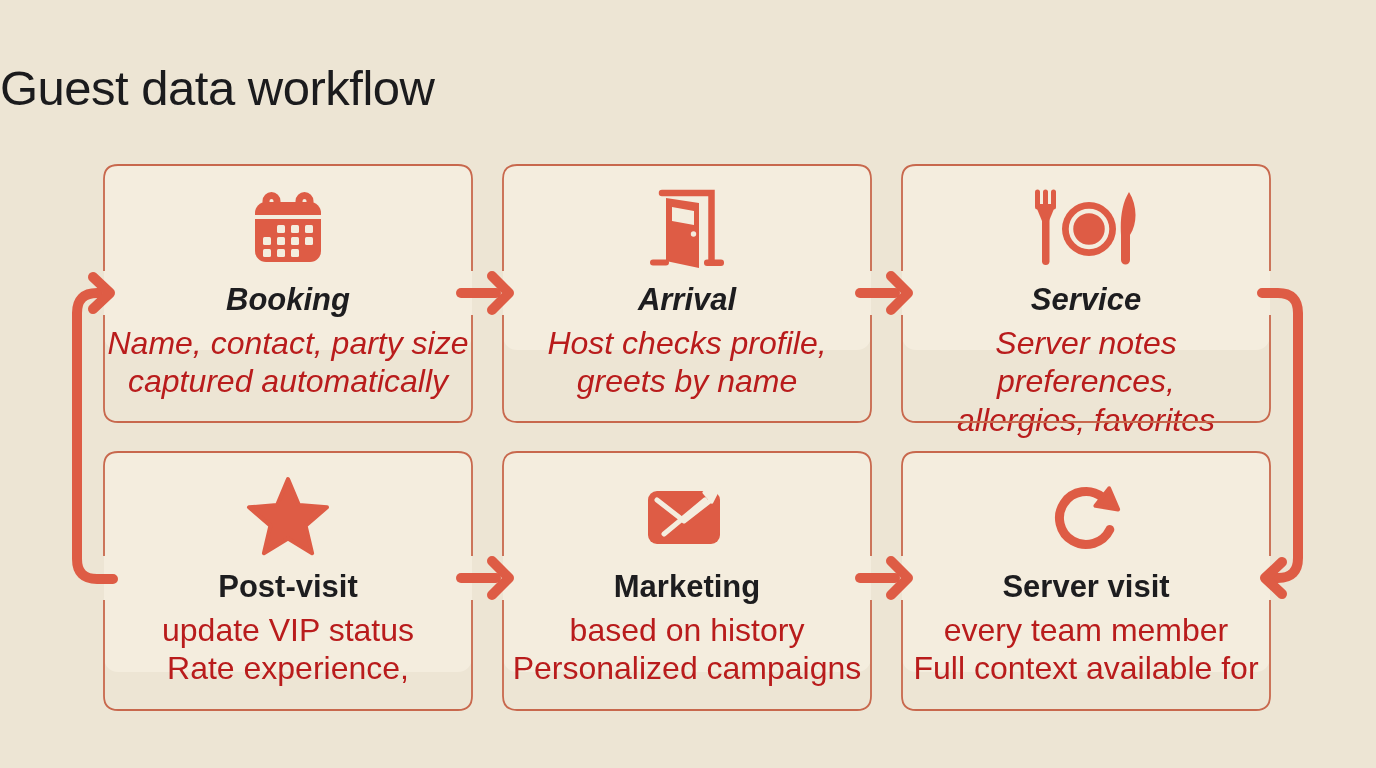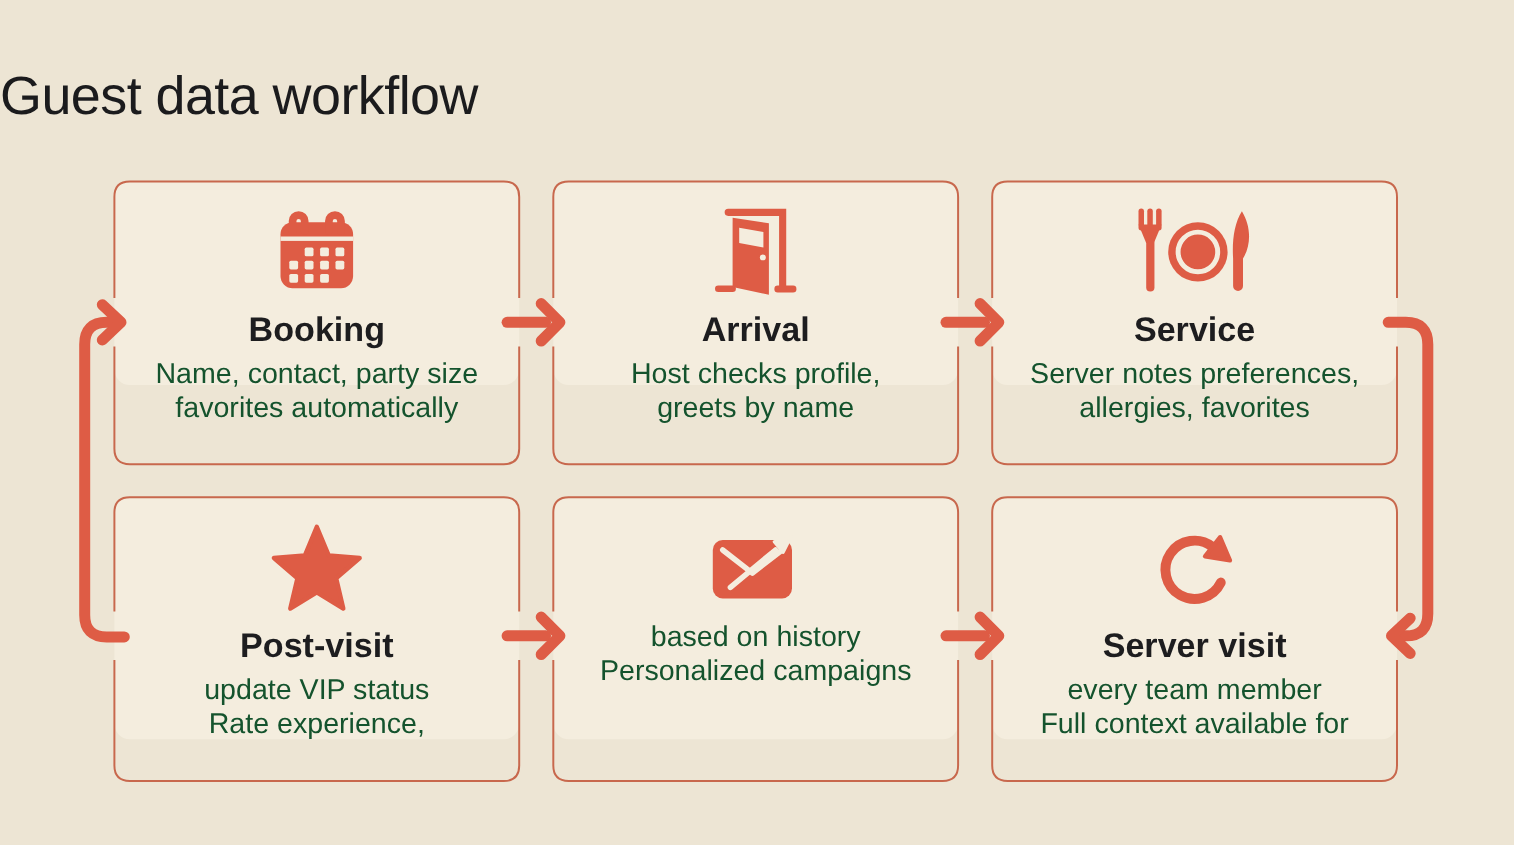--- a/index.html
+++ b/index.html
@@ -13,31 +13,31 @@
     margin:0;
     font-size:49px;font-weight:500;letter-spacing:-0.5px;
     color:#1B1B1D;
   }
   .card{
     position:absolute;width:368px;
     background:#F4EDDE;border-radius:14px;
     display:flex;flex-direction:column;align-items:center;
     text-align:center;box-sizing:border-box;
   }
-  .card.row1{top:165px;height:185px;}
+  .card.row1{top:165px;height:185px;font-style:italic;}
   .card.row2{top:452px;height:220px;}
   .card.col1{left:104px;}
   .card.col2{left:503px;}
   .card.col3{left:902px;}
   .card-icon{margin-top:24px;height:80px;flex:0 0 auto;}
   .card-title{
     margin-top:14px;font-size:31px;font-weight:700;color:#1D1D1F;line-height:1.1;
   }
   .card-desc{
-    margin-top:7px;font-size:26px;font-weight:400;color:#14532d;line-height:1.2;
+    margin-top:7px;font-size:32px;font-weight:400;color:#b91c1c;line-height:1.2;
   }
   .overlay{
     position:absolute;left:0;top:0;width:1376px;height:768px;
     pointer-events:none;
   }
   .border-path{fill:none;stroke:#C8684D;stroke-width:1.8;}
   .flow{fill:none;stroke:#DE5C45;stroke-width:10;stroke-linecap:round;stroke-linejoin:round;}
 </style>
 </head>
 <body>
@@ -59,21 +59,21 @@
         <rect x="35" y="48" width="8" height="8" rx="1.5" fill="#F4EDDE"></rect>
         <rect x="49" y="48" width="8" height="8" rx="1.5" fill="#F4EDDE"></rect>
         <rect x="63" y="48" width="8" height="8" rx="1.5" fill="#F4EDDE"></rect>
       <rect x="21" y="60" width="8" height="8" rx="1.5" fill="#F4EDDE"></rect>
         <rect x="35" y="60" width="8" height="8" rx="1.5" fill="#F4EDDE"></rect>
         <rect x="49" y="60" width="8" height="8" rx="1.5" fill="#F4EDDE"></rect>
     </svg>
     <div class="card-title">Booking</div>
     <div class="card-desc">
       <div>Name, contact, party size</div>
-      <div>favorites automatically</div>
+      <div>captured automatically</div>
     </div>
   </div>
 
   <div class="card row1 col2">
     <svg class="card-icon" width="92" height="80" viewBox="0 0 92 80">
       <rect x="9" y="70.5" width="19" height="6" rx="3" fill="#DE5C45"></rect>
       <rect x="63" y="70.5" width="20" height="6.5" rx="3" fill="#DE5C45"></rect>
       <path d="M 21,4 H 70.5 V 73" fill="none" stroke="#DE5C45" stroke-width="6.5" stroke-linecap="round"></path>
       <polygon points="25,9 58,14 58,79 25,72" fill="#DE5C45"></polygon>
       <polygon points="31,18 53,22 53,36 31,32" fill="#F4EDDE"></polygon>
@@ -115,20 +115,21 @@
     </div>
   </div>
 
   <div class="card row2 col2">
     <svg class="card-icon" width="92" height="80" viewBox="0 0 92 80">
       <rect x="7" y="15" width="72" height="53" rx="9" fill="#DE5C45"></rect>
       <polyline points="16,24 43,45 70,24" fill="none" stroke="#F4EDDE" stroke-width="5" stroke-linecap="round" stroke-linejoin="round"></polyline>
       <line x1="23" y1="58" x2="64" y2="24" stroke="#F4EDDE" stroke-width="5" stroke-linecap="round"></line>
       <polygon points="78,12 70.9,26.1 62.9,16.5" fill="#F4EDDE" stroke="#F4EDDE" stroke-width="3" stroke-linejoin="round"></polygon>
     </svg>
+    <div class="card-title">Marketing</div>
     <div class="card-desc">
       <div>based on history</div>
       <div>Personalized campaigns</div>
     </div>
   </div>
 
   <div class="card row2 col3">
     <svg class="card-icon" width="92" height="80" viewBox="0 0 92 80">
       <path d="M 62.3,21.1 A 26.5,26.5 0 1 0 69.8,53.6" fill="none" stroke="#DE5C45" stroke-width="9" stroke-linecap="round"></path>
       <polygon points="78.1,33.4 69.1,12.4 55.5,29.8" fill="#DE5C45" stroke="#DE5C45" stroke-width="4" stroke-linejoin="round"></polygon>

